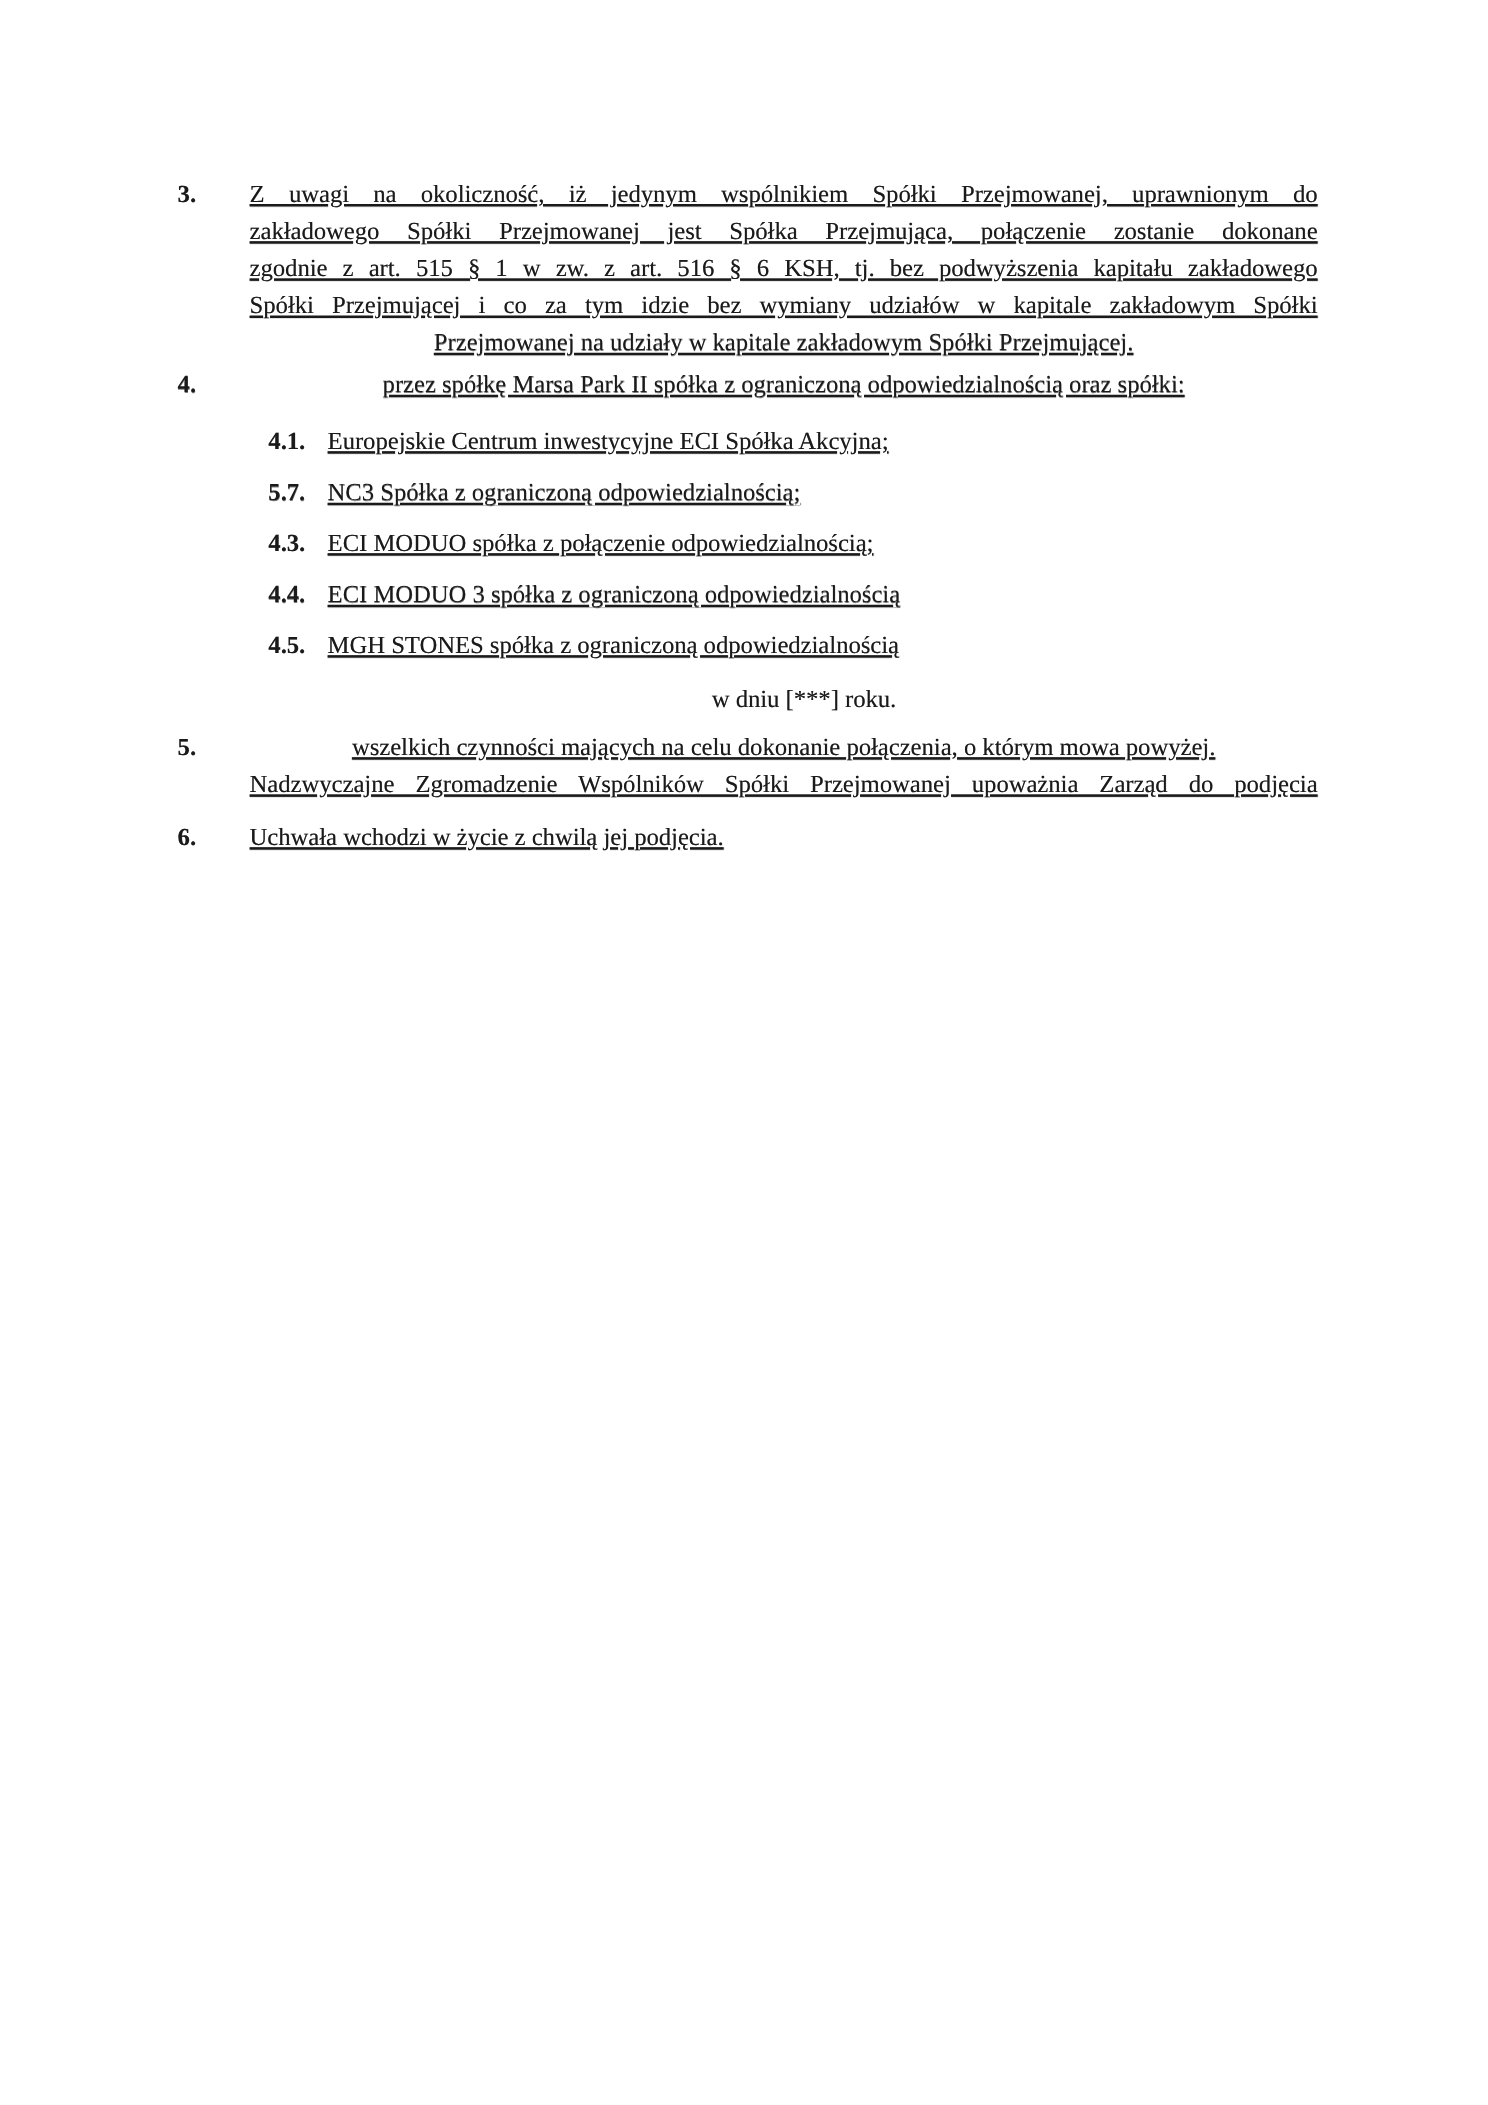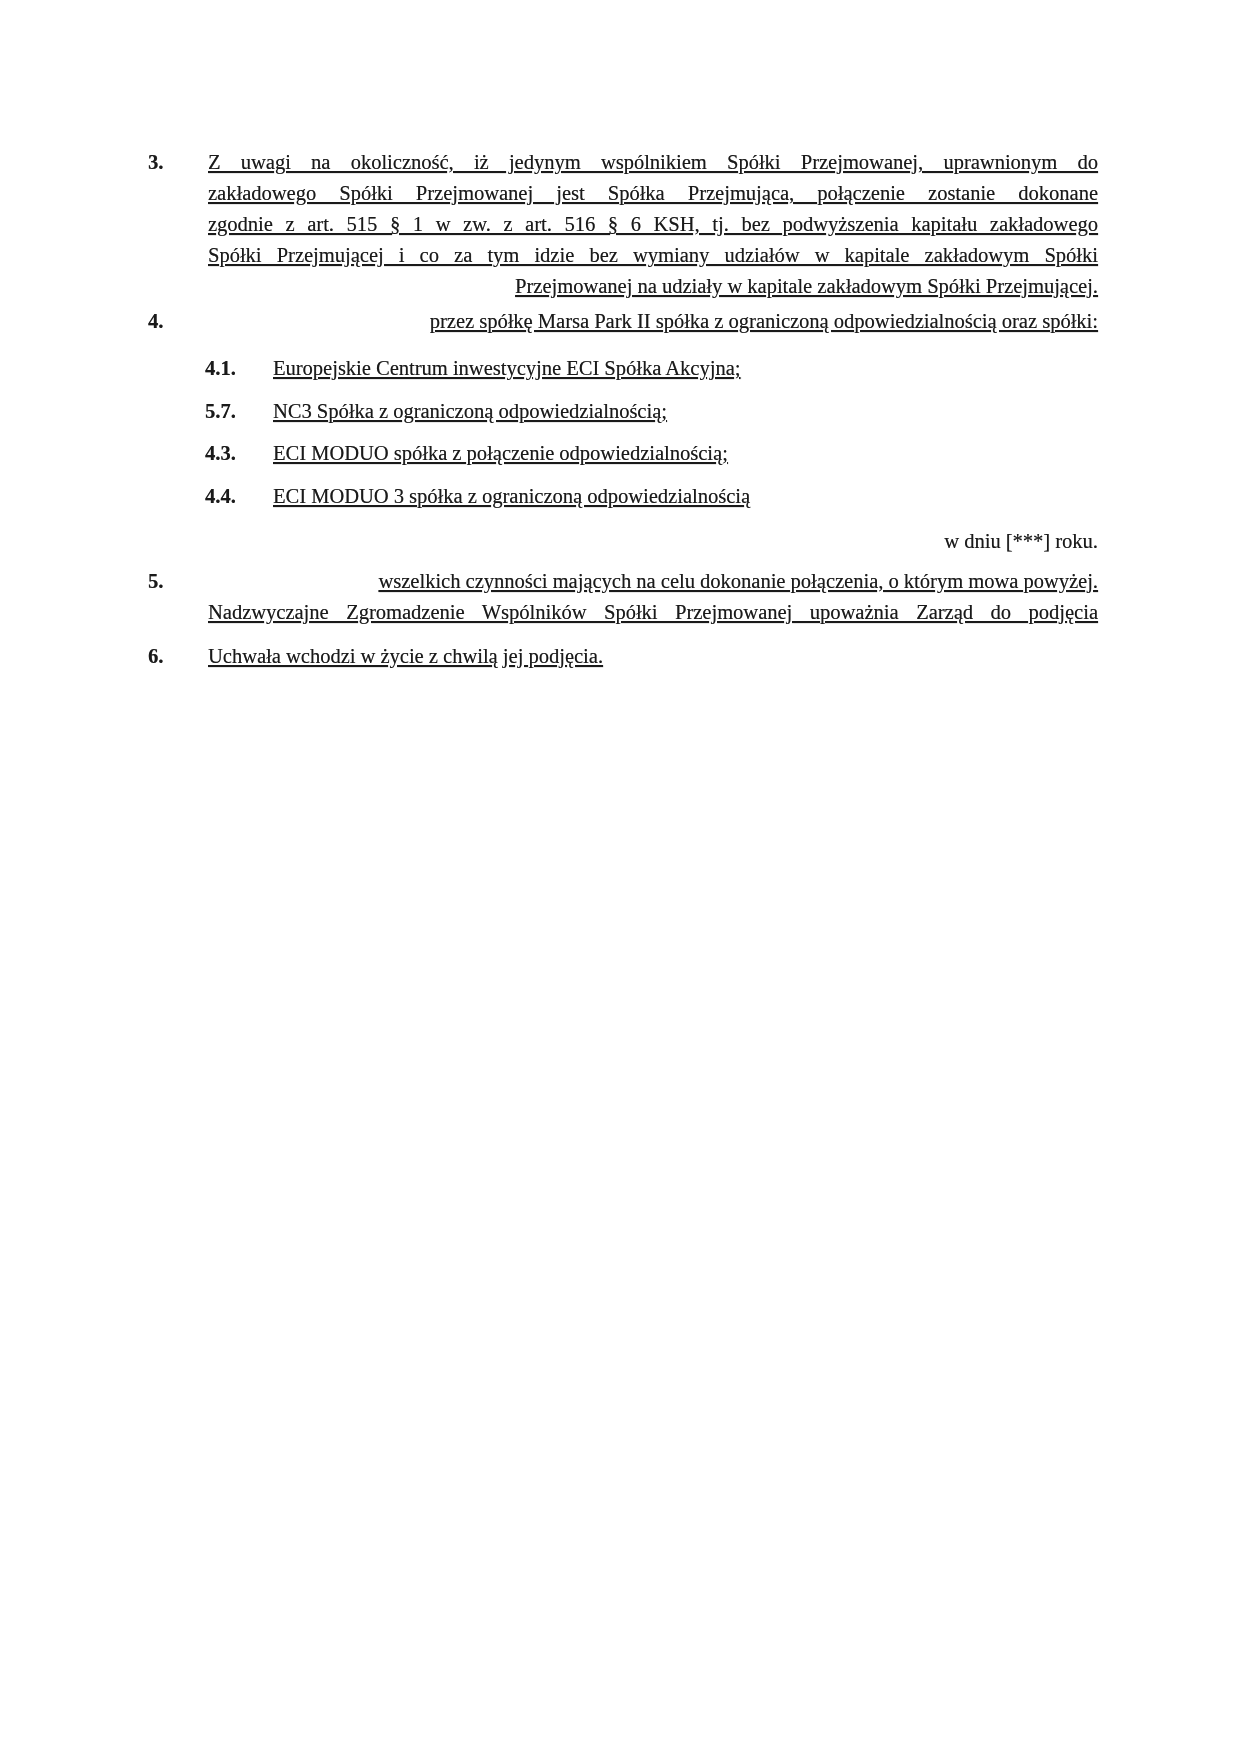--- a/index.html
+++ b/index.html
@@ -31,33 +31,33 @@
   }
   .num {
     flex: 0 0 60px;
     font-weight: bold;
   }
   .body {
     flex: 1 1 auto;
     min-width: 0;
     text-decoration: underline;
   }
-  .line { text-align: right; }
+  .line { text-align: center; }
   .jline {
     text-align: justify;
     text-align-last: justify;
   }
   .sub-item {
     display: flex;
     align-items: flex-start;
     margin-left: 57px;
     margin-top: 0;
     margin-bottom: 11.5px;
   }
-  .sub-item .num { flex: 0 0 68px; }
+  .sub-item .num { flex: 0 0 68px; text-align: center; }
   .mt-item4 { margin-top: 4px; }
   .mt-sublist { margin-top: 16px; }
   .mt-date { margin-top: 14px; }
   .mt-item5 { margin-top: 9px; }
   .mt-item6 { margin-top: 13px; }
   .date-line { margin-left: 94px; }
 </style>
 </head>
 <body>
 
@@ -92,20 +92,24 @@
         <div class="body">NC3 Spółka z ograniczoną odpowiedzialnością;</div>
       </div>
       <div class="sub-item">
         <div class="num">4.3.</div>
         <div class="body">ECI MODUO spółka z połączenie odpowiedzialnością;</div>
       </div>
       <div class="sub-item">
         <div class="num">4.4.</div>
         <div class="body">ECI MODUO 3 spółka z ograniczoną odpowiedzialnością</div>
       </div>
+      <div class="sub-item">
+        <div class="num">4.5.</div>
+        <div class="body">MGH STONES spółka z ograniczoną odpowiedzialnością</div>
+      </div>
     </div>
 
     <div class="line date-line mt-date">w dniu [***] roku.</div>
 
     <div class="item mt-item5">
       <div class="num">5.</div>
       <div class="body">
         <div class="line">wszelkich czynności mających na celu dokonanie połączenia, o którym mowa powyżej.</div>
         <div class="line jline">Nadzwyczajne Zgromadzenie Wspólników Spółki Przejmowanej upoważnia Zarząd do podjęcia</div>
       </div>

